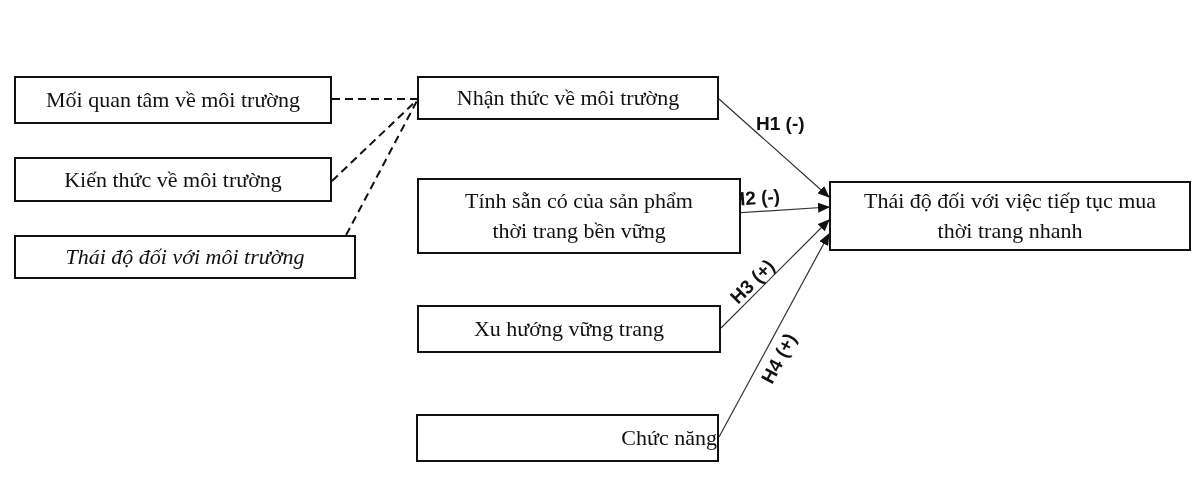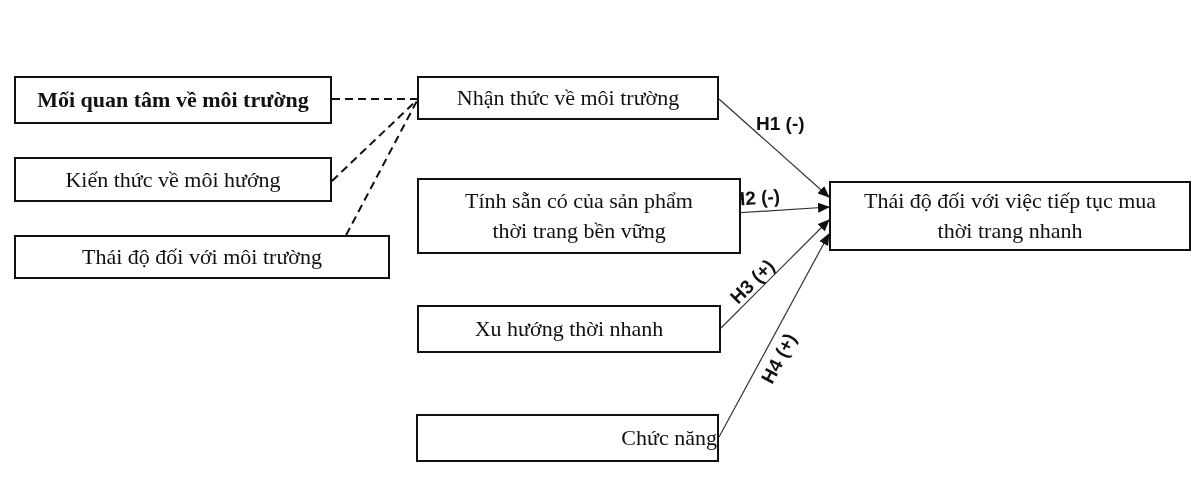--- a/index.html
+++ b/index.html
@@ -44,38 +44,38 @@
   <line x1="720" y1="214" x2="829" y2="207" stroke="#333" stroke-width="1.2" marker-end="url(#arrow)"></line>
   <line x1="721" y1="328" x2="829" y2="220" stroke="#333" stroke-width="1.2" marker-end="url(#arrow)"></line>
   <line x1="719" y1="437" x2="829" y2="234" stroke="#333" stroke-width="1.2" marker-end="url(#arrow)"></line>
 
   <text class="lbl" x="756" y="130">H1 (-)</text>
   <text class="lbl" x="732" y="206" transform="rotate(-4 732 206)">H2 (-)</text>
   <text class="lbl" x="0" y="0" transform="translate(738 305) rotate(-45)">H3 (+)</text>
   <text class="lbl" x="0" y="0" transform="translate(772 385) rotate(-62)">H4 (+)</text>
 </svg>
 
-<div class="box" style="left:14px; top:76px; width:318px; height:48px;font-weight:bold;">
+<div class="box" style="left:14px; top:76px; width:318px; height:48px;">
   <span>Mối quan tâm về môi trường</span>
 </div>
 <div class="box" style="left:14px; top:157px; width:318px; height:45px;">
-  <span>Kiến thức về môi hướng</span>
+  <span>Kiến thức về môi trường</span>
 </div>
-<div class="box" style="left:14px; top:235px; width:376px; height:44px;">
+<div class="box" style="left:14px; top:235px; width:342px; height:44px;font-style:italic;">
   <span>Thái độ đối với môi trường</span>
 </div>
 
 <div class="box" style="left:417px; top:76px; width:302px; height:44px;">
   <span>Nhận thức về môi trường</span>
 </div>
 <div class="box" style="left:417px; top:178px; width:324px; height:76px;">
   <span style="display:block; width:250px;">Tính sẵn có của sản phẩm thời trang bền vững</span>
 </div>
 <div class="box" style="left:417px; top:305px; width:304px; height:48px;">
-  <span>Xu hướng thời nhanh</span>
+  <span>Xu hướng vững trang</span>
 </div>
 <div class="box" style="left:416px; top:414px; width:303px; height:48px;justify-content:flex-end;">
   <span>Chức năng</span>
 </div>
 
 <div class="box" style="left:829px; top:181px; width:362px; height:70px;">
   <span style="display:block; width:320px;">Thái độ đối với việc tiếp tục mua thời trang nhanh</span>
 </div>
 
 </body></html>

